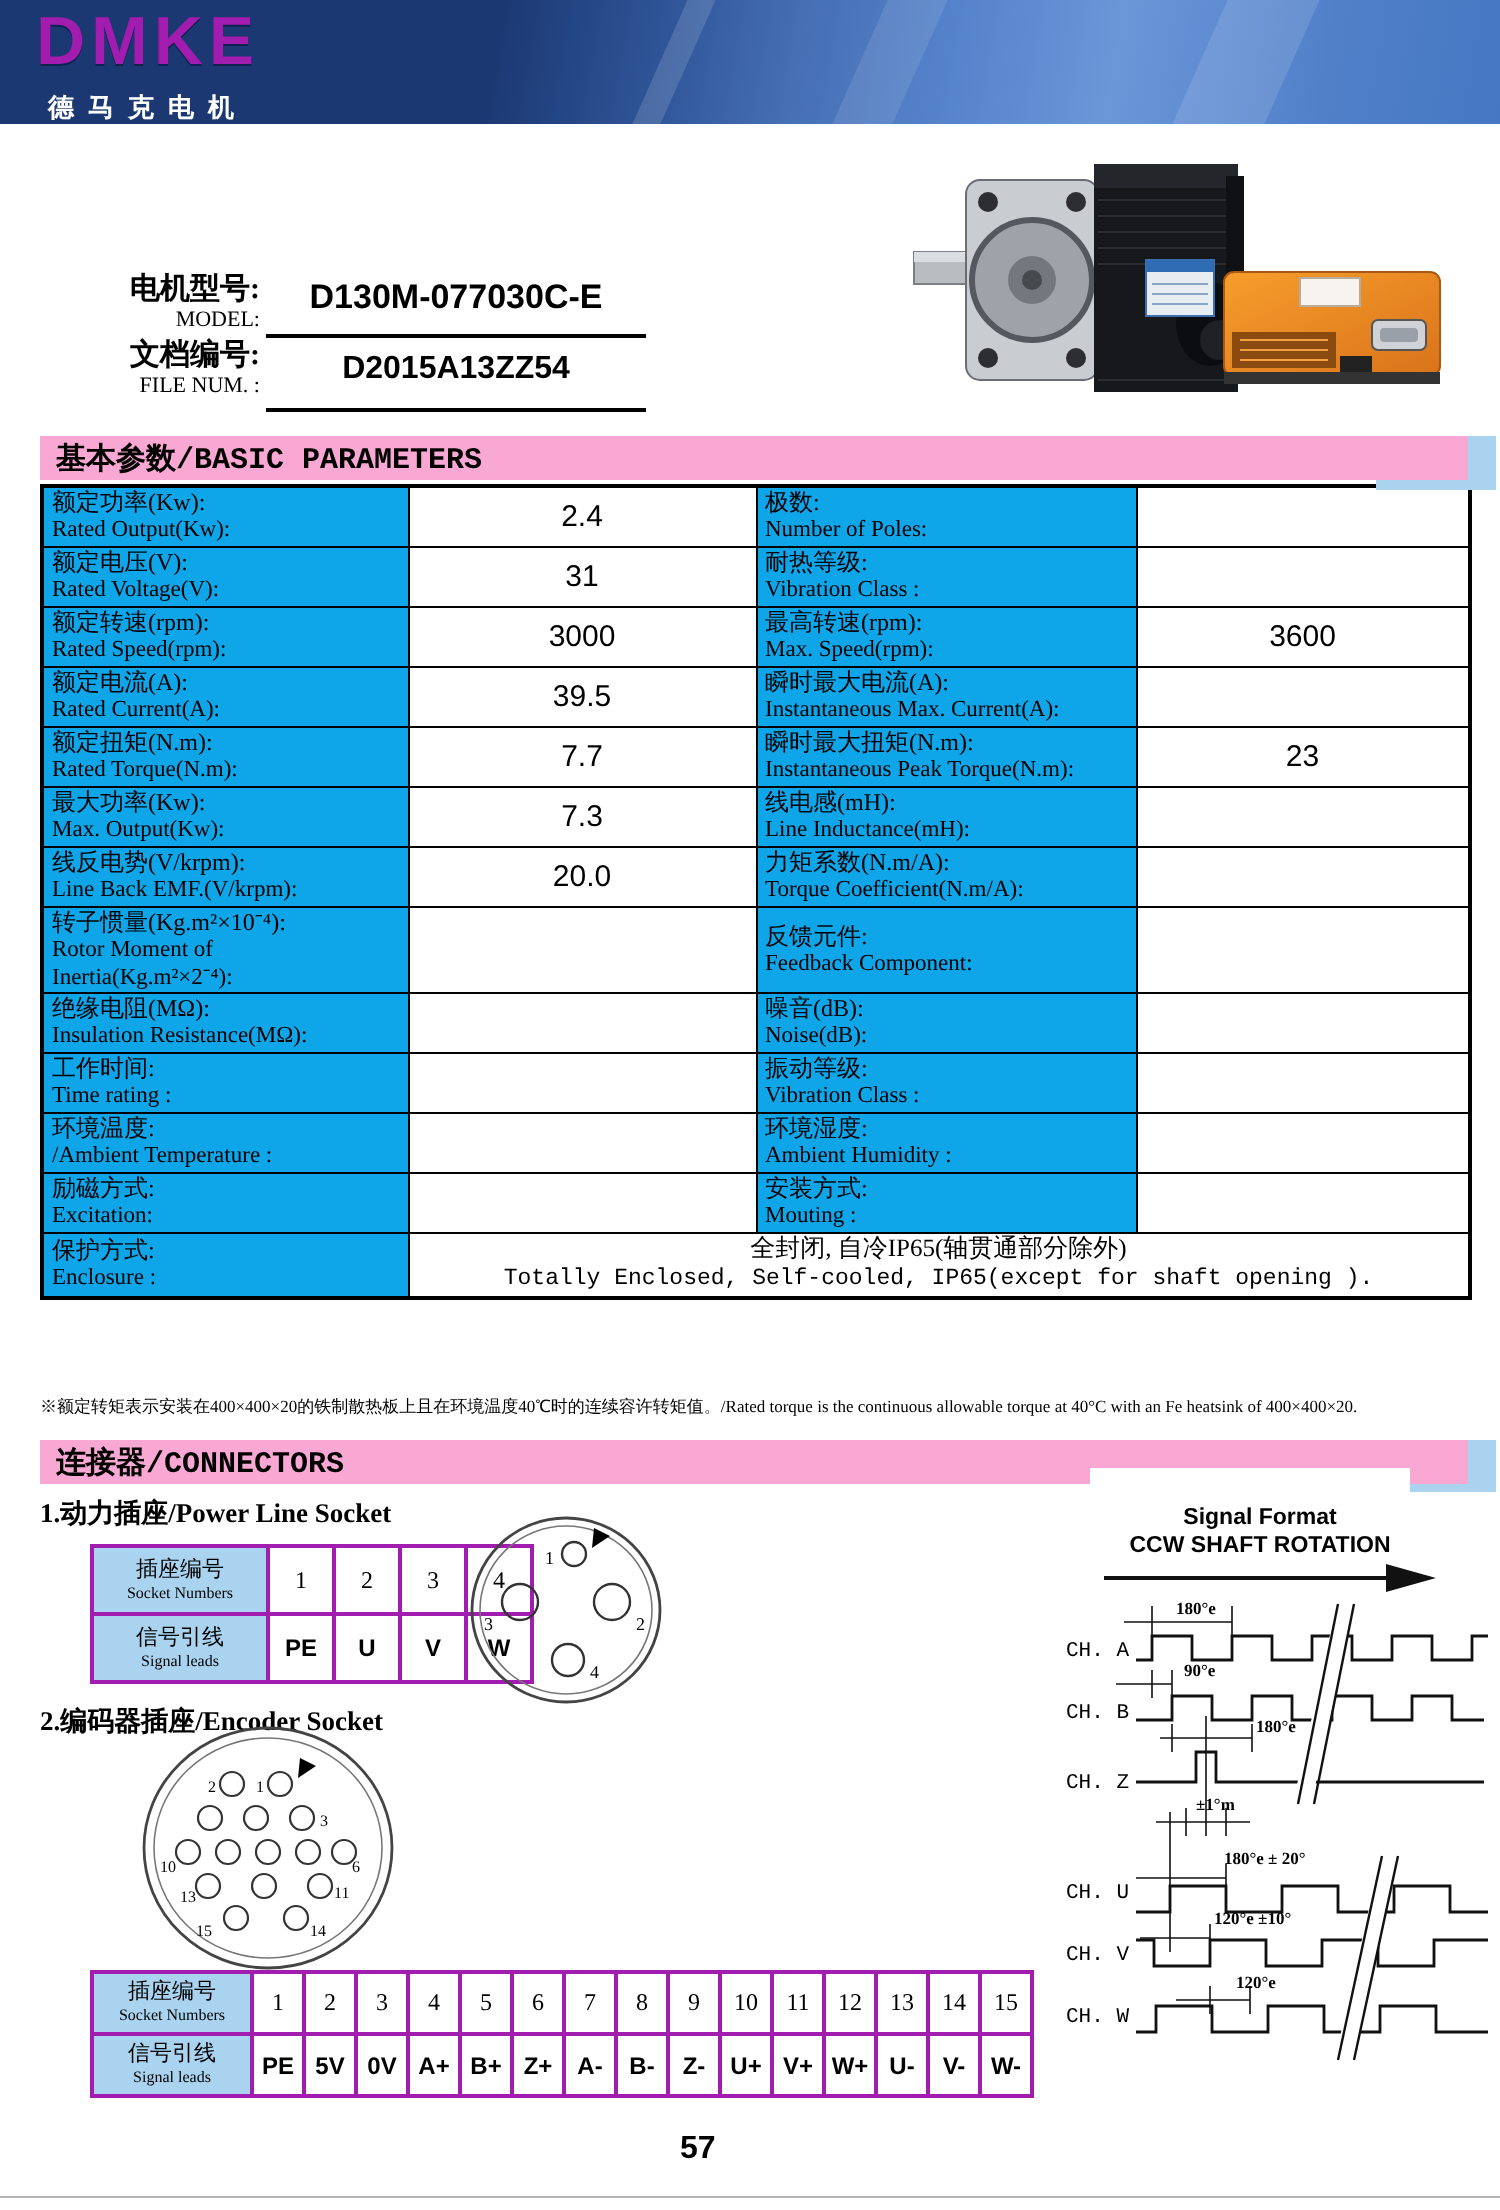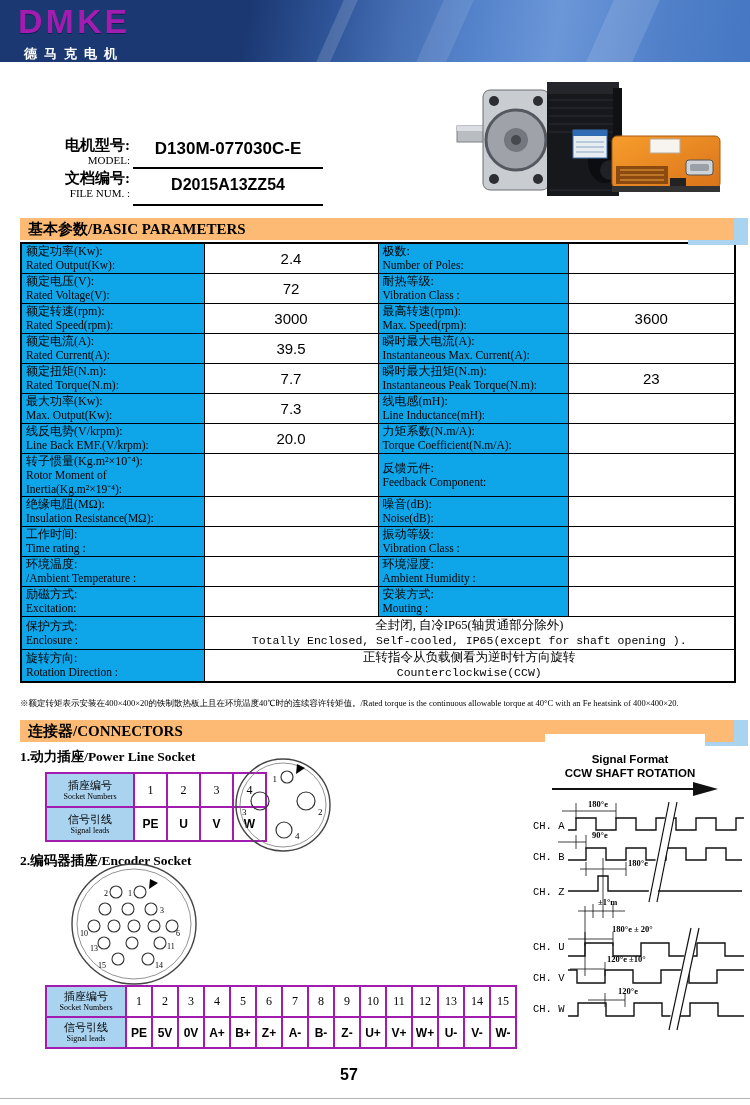--- a/index.html
+++ b/index.html
@@ -18,22 +18,22 @@
         text-shadow:0 1px 0 #0d2250;}
   .logo-sub{position:absolute;left:24px;top:45px;color:#fff;font-size:13px;font-weight:bold;
         letter-spacing:7px;font-family:"Liberation Sans",sans-serif;}
   
   .mlabel{position:absolute;text-align:right;line-height:1.1;}
   .mlabel .cn{font-size:15px;font-weight:bold;}
   .mlabel .en{font-size:11px;}
   .mvalue{position:absolute;border-bottom:2px solid #000;text-align:center;
           font-family:"Liberation Sans",sans-serif;font-weight:bold;font-size:17px;}
   
-  .section-bar{position:absolute;left:20px;width:714px;height:22px;background:#fdba74;
-      font-family:Liberation Serif, serif;font-weight:bold;font-size:15px;color:#000;
+  .section-bar{position:absolute;left:20px;width:714px;height:22px;background:#f9a8d4;
+      font-family:Liberation Mono, monospace;font-weight:bold;font-size:15px;color:#000;
       padding:2px 0 0 8px;box-sizing:border-box;z-index:2;}
   .bar-ext{position:absolute;background:#a9d3ef;z-index:1;}
   .bar-notch{position:absolute;background:#fff;z-index:3;}
   
   .params{position:absolute;left:20px;top:242px;width:714px;border-collapse:collapse;
           table-layout:fixed;border:2px solid #000;}
   .params td{border:1px solid #000;padding:0 4px;vertical-align:middle;box-sizing:border-box;}
   .params tr{height:30px;}
   .params .lbl{background:#0ea5e9;font-size:12px;line-height:14px;}
   .params .lbl .en{font-size:11.5px;}
@@ -157,21 +157,21 @@
             <div>极数:</div>
             <div class="en">Number of Poles:</div>
           </td>
           <td class="val"></td>
         </tr>
         <tr>
           <td class="lbl">
             <div>额定电压(V):</div>
             <div class="en">Rated Voltage(V):</div>
           </td>
-          <td class="val">72</td>
+          <td class="val">31</td>
           <td class="lbl">
             <div>耐热等级:</div>
             <div class="en">Vibration Class :</div>
           </td>
           <td class="val"></td>
         </tr>
         <tr>
           <td class="lbl">
             <div>额定转速(rpm):</div>
             <div class="en">Rated Speed(rpm):</div>
@@ -227,21 +227,21 @@
           <td class="val">20.0</td>
           <td class="lbl">
             <div>力矩系数(N.m/A):</div>
             <div class="en">Torque Coefficient(N.m/A):</div>
           </td>
           <td class="val"></td>
         </tr>
         <tr>
           <td class="lbl">
             <div>转子惯量(Kg.m²×10⁻⁴):</div>
-            <div class="en">Rotor Moment of Inertia(Kg.m²×19⁻⁴):</div>
+            <div class="en">Rotor Moment of Inertia(Kg.m²×2⁻⁴):</div>
           </td>
           <td class="val"></td>
           <td class="lbl">
             <div>反馈元件:</div>
             <div class="en">Feedback Component:</div>
           </td>
           <td class="val"></td>
         </tr>
         <tr>
           <td class="lbl">
@@ -292,30 +292,20 @@
           <td class="val"></td>
         </tr>
         <tr style="height: 33px;">
           <td class="lbl">
             <div>保护方式:</div>
             <div class="en">Enclosure :</div>
           </td>
           <td colspan="3">
             <div class="span-cn">全封闭, 自冷IP65(轴贯通部分除外)</div>
             <div class="span-en">Totally Enclosed, Self-cooled, IP65(except for shaft opening ).</div>
-          </td>
-        </tr>
-        <tr style="height: 33px;">
-          <td class="lbl">
-            <div>旋转方向:</div>
-            <div class="en">Rotation Direction :</div>
-          </td>
-          <td colspan="3">
-            <div class="span-cn">正转指令从负载侧看为逆时针方向旋转</div>
-            <div class="span-en">Counterclockwise(CCW)</div>
           </td>
         </tr>
       </tbody>
   </table>
 
   <div class="footnote">※额定转矩表示安装在400×400×20的铁制散热板上且在环境温度40℃时的连续容许转矩值。/Rated torque is the continuous allowable torque at 40°C with an Fe heatsink of 400×400×20.</div>
 
   <div class="bar-ext" style="left:705px;top:720px;width:43px;height:26px;"></div>
   <div class="section-bar" style="top:720px;">连接器/CONNECTORS</div>
   <div class="bar-notch" style="left:545px;top:734px;width:160px;height:9px;"></div>

